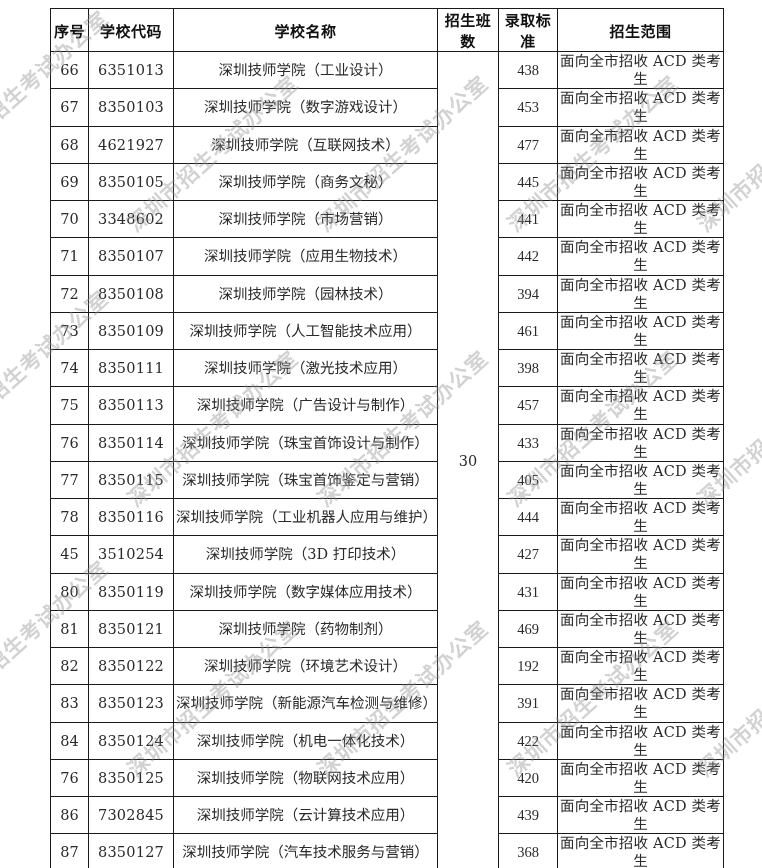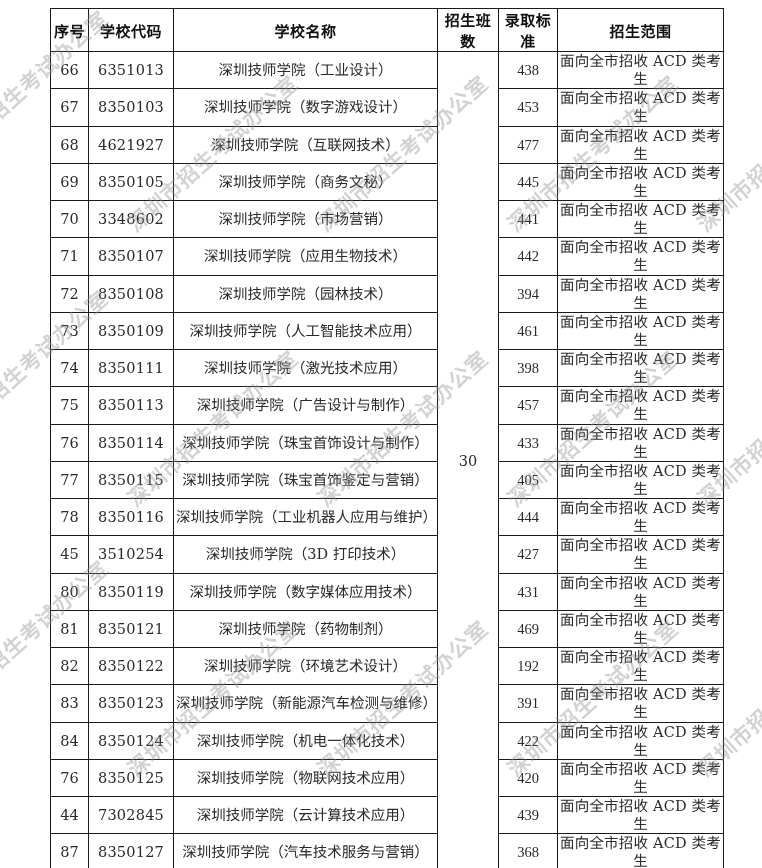--- a/index.html
+++ b/index.html
@@ -249,21 +249,21 @@
           <td class="range">面向全市招收 ACD 类考生</td>
         </tr>
         <tr>
           <td class="seq">76</td>
           <td class="code">8350125</td>
           <td class="name">深圳技师学院（物联网技术应用）</td>
           <td class="score">420</td>
           <td class="range">面向全市招收 ACD 类考生</td>
         </tr>
         <tr>
-          <td class="seq">44</td>
+          <td class="seq">86</td>
           <td class="code">7302845</td>
           <td class="name">深圳技师学院（云计算技术应用）</td>
           <td class="score">439</td>
           <td class="range">面向全市招收 ACD 类考生</td>
         </tr>
         <tr>
           <td class="seq">87</td>
           <td class="code">8350127</td>
           <td class="name">深圳技师学院（汽车技术服务与营销）</td>
           <td class="score">368</td>

